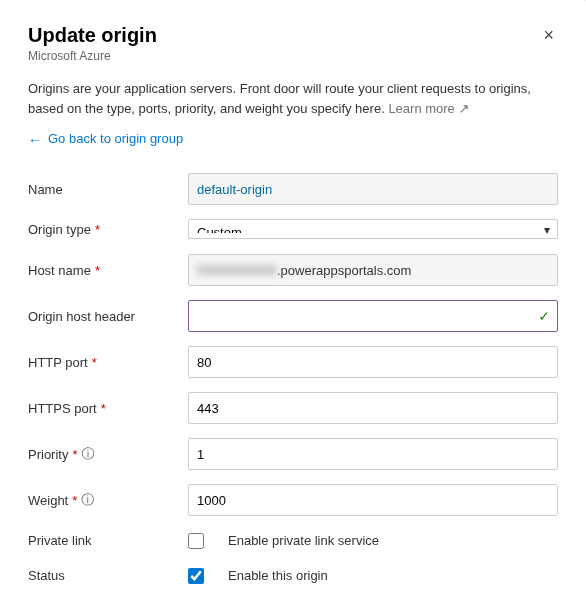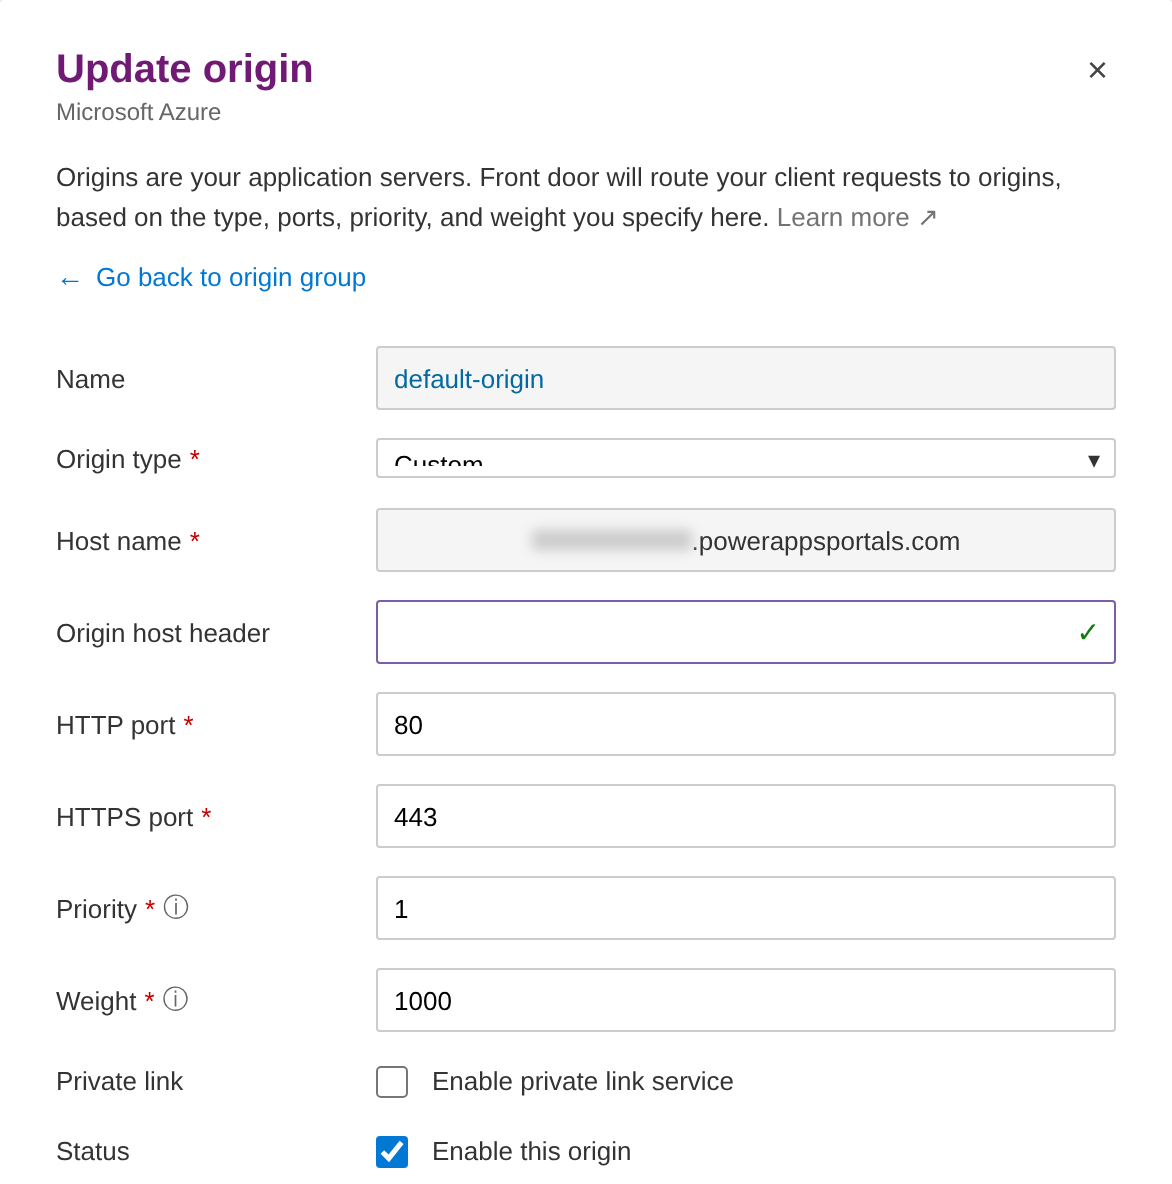--- a/index.html
+++ b/index.html
@@ -23,21 +23,21 @@
     }
     .dialog-header {
       display: flex;
       justify-content: space-between;
       align-items: flex-start;
       margin-bottom: 4px;
     }
     .dialog-title {
       font-size: 20px;
       font-weight: 600;
-      color: #701a75;
+      color: #000000;
     }
     .dialog-subtitle {
       font-size: 12px;
       color: #666;
       margin-top: 2px;
     }
     .close-btn {
       background: none;
       border: none;
       cursor: pointer;
@@ -162,21 +162,21 @@
       right: 8px;
       top: 50%;
       transform: translateY(-50%);
       pointer-events: none;
       color: #333;
       font-size: 12px;
     }
     .checkbox-wrapper {
       display: flex;
       align-items: center;
-      gap: 12px;
+      gap: 24px;
     }
     .checkbox-wrapper input[type="checkbox"] {
       width: 16px;
       height: 16px;
       cursor: pointer;
       accent-color: #0078d4;
     }
     .checkbox-label {
       font-size: 13px;
       color: #333;
@@ -187,21 +187,20 @@
       border: 1px solid #ccc;
       border-radius: 2px;
       font-size: 13px;
       color: #333;
       height: 32px;
       outline: none;
       background: #f5f5f5;
       display: flex;
       align-items: center;
       overflow: hidden;
-      justify-content: center;
     }
   </style>
 </head>
 <body>
 
 <div class="dialog">
   <div class="dialog-header">
     <div>
       <div class="dialog-title">Update origin</div>
       <div class="dialog-subtitle">Microsoft Azure</div>

